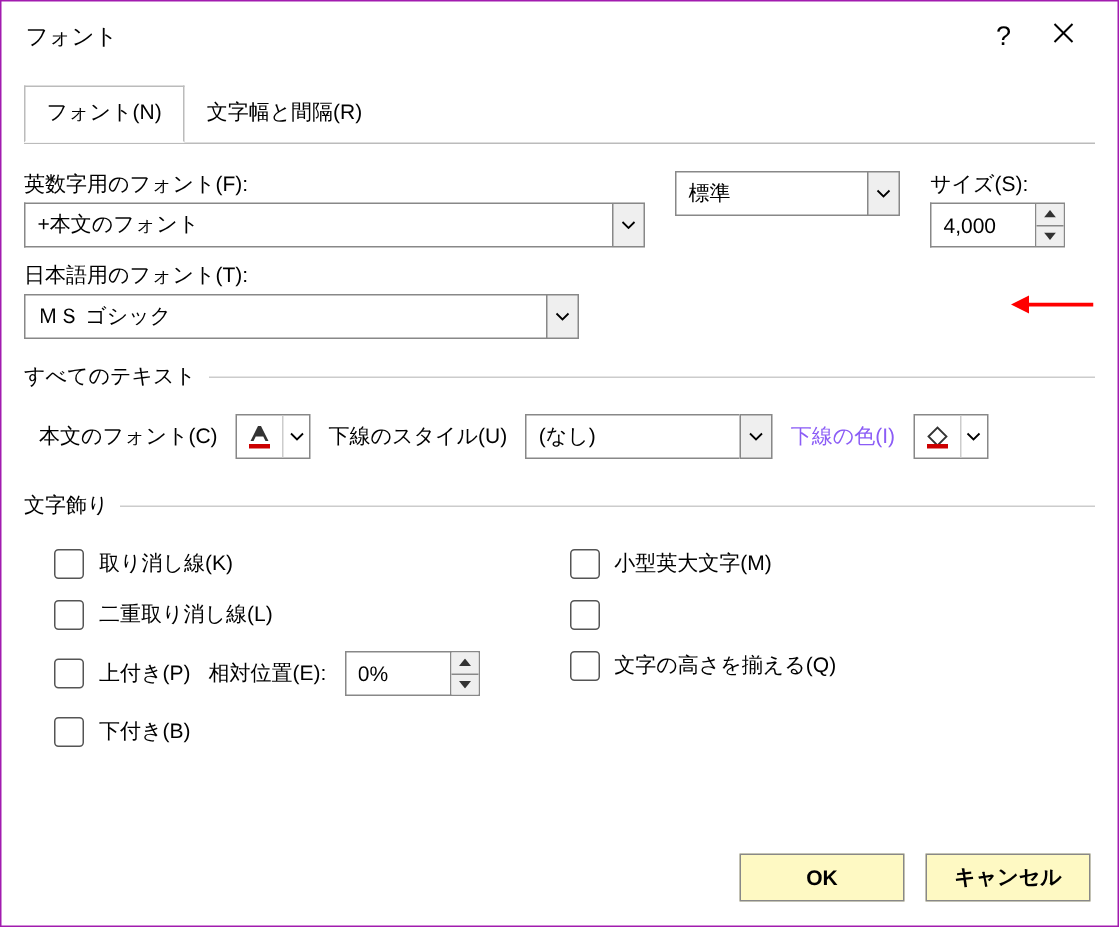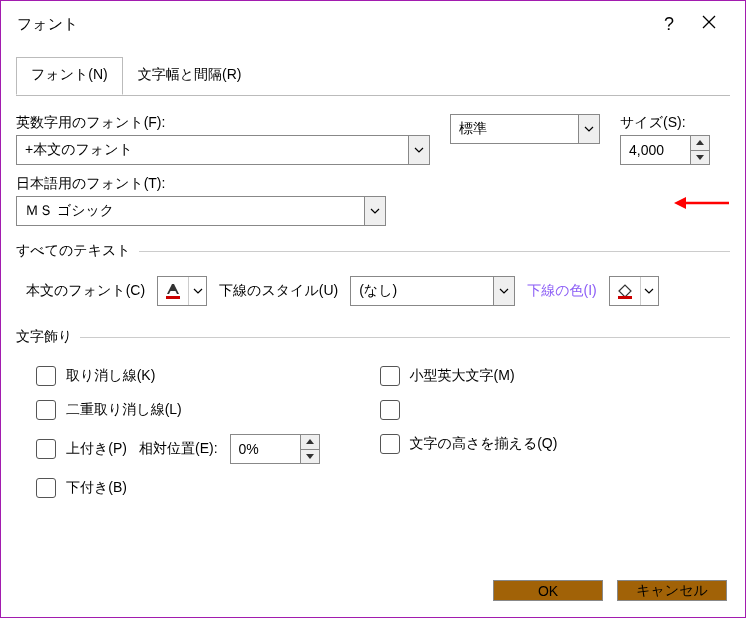--- a/index.html
+++ b/index.html
@@ -197,26 +197,27 @@
     margin-left: 0;
   }
   .footer {
     display: flex;
     justify-content: flex-end;
     gap: 14px;
     padding: 12px 18px 16px 0;
   }
   .btn {
     min-width: 110px;
-    height: 21px;
-    border: 1px solid #888;
-    background: #a16207;
+    height: 32px;
+    border: 1px solid #888;
+    background: #fef9c3;
     font-size: 14px;
     font-family: inherit;
     cursor: pointer;
+    font-weight: bold;
   }
   .arrow-annotation {
     position: absolute;
     top: 146px;
     left: 673px;
     pointer-events: none;
   }
 </style>
 </head>
 <body>

